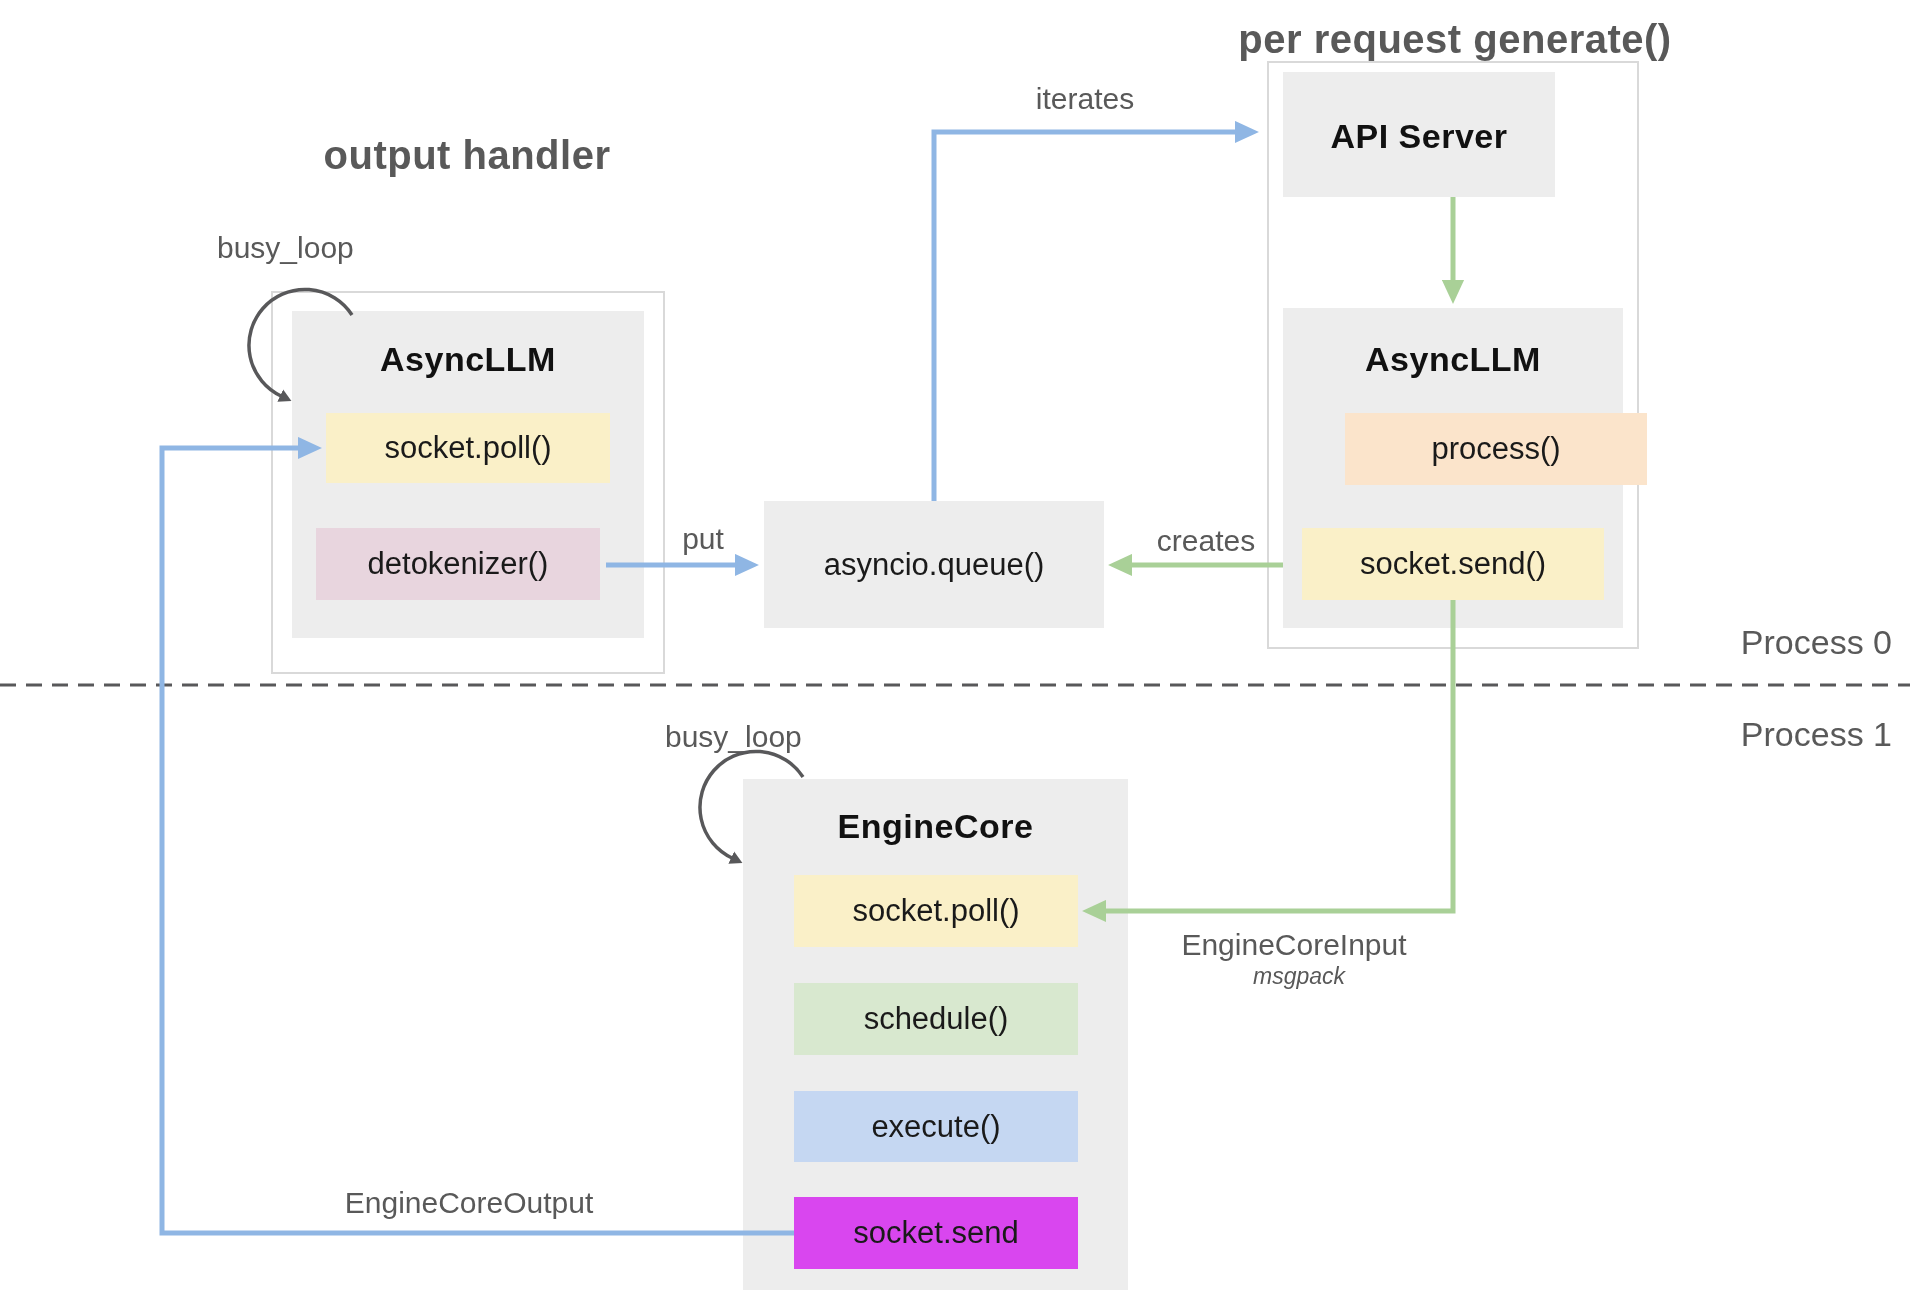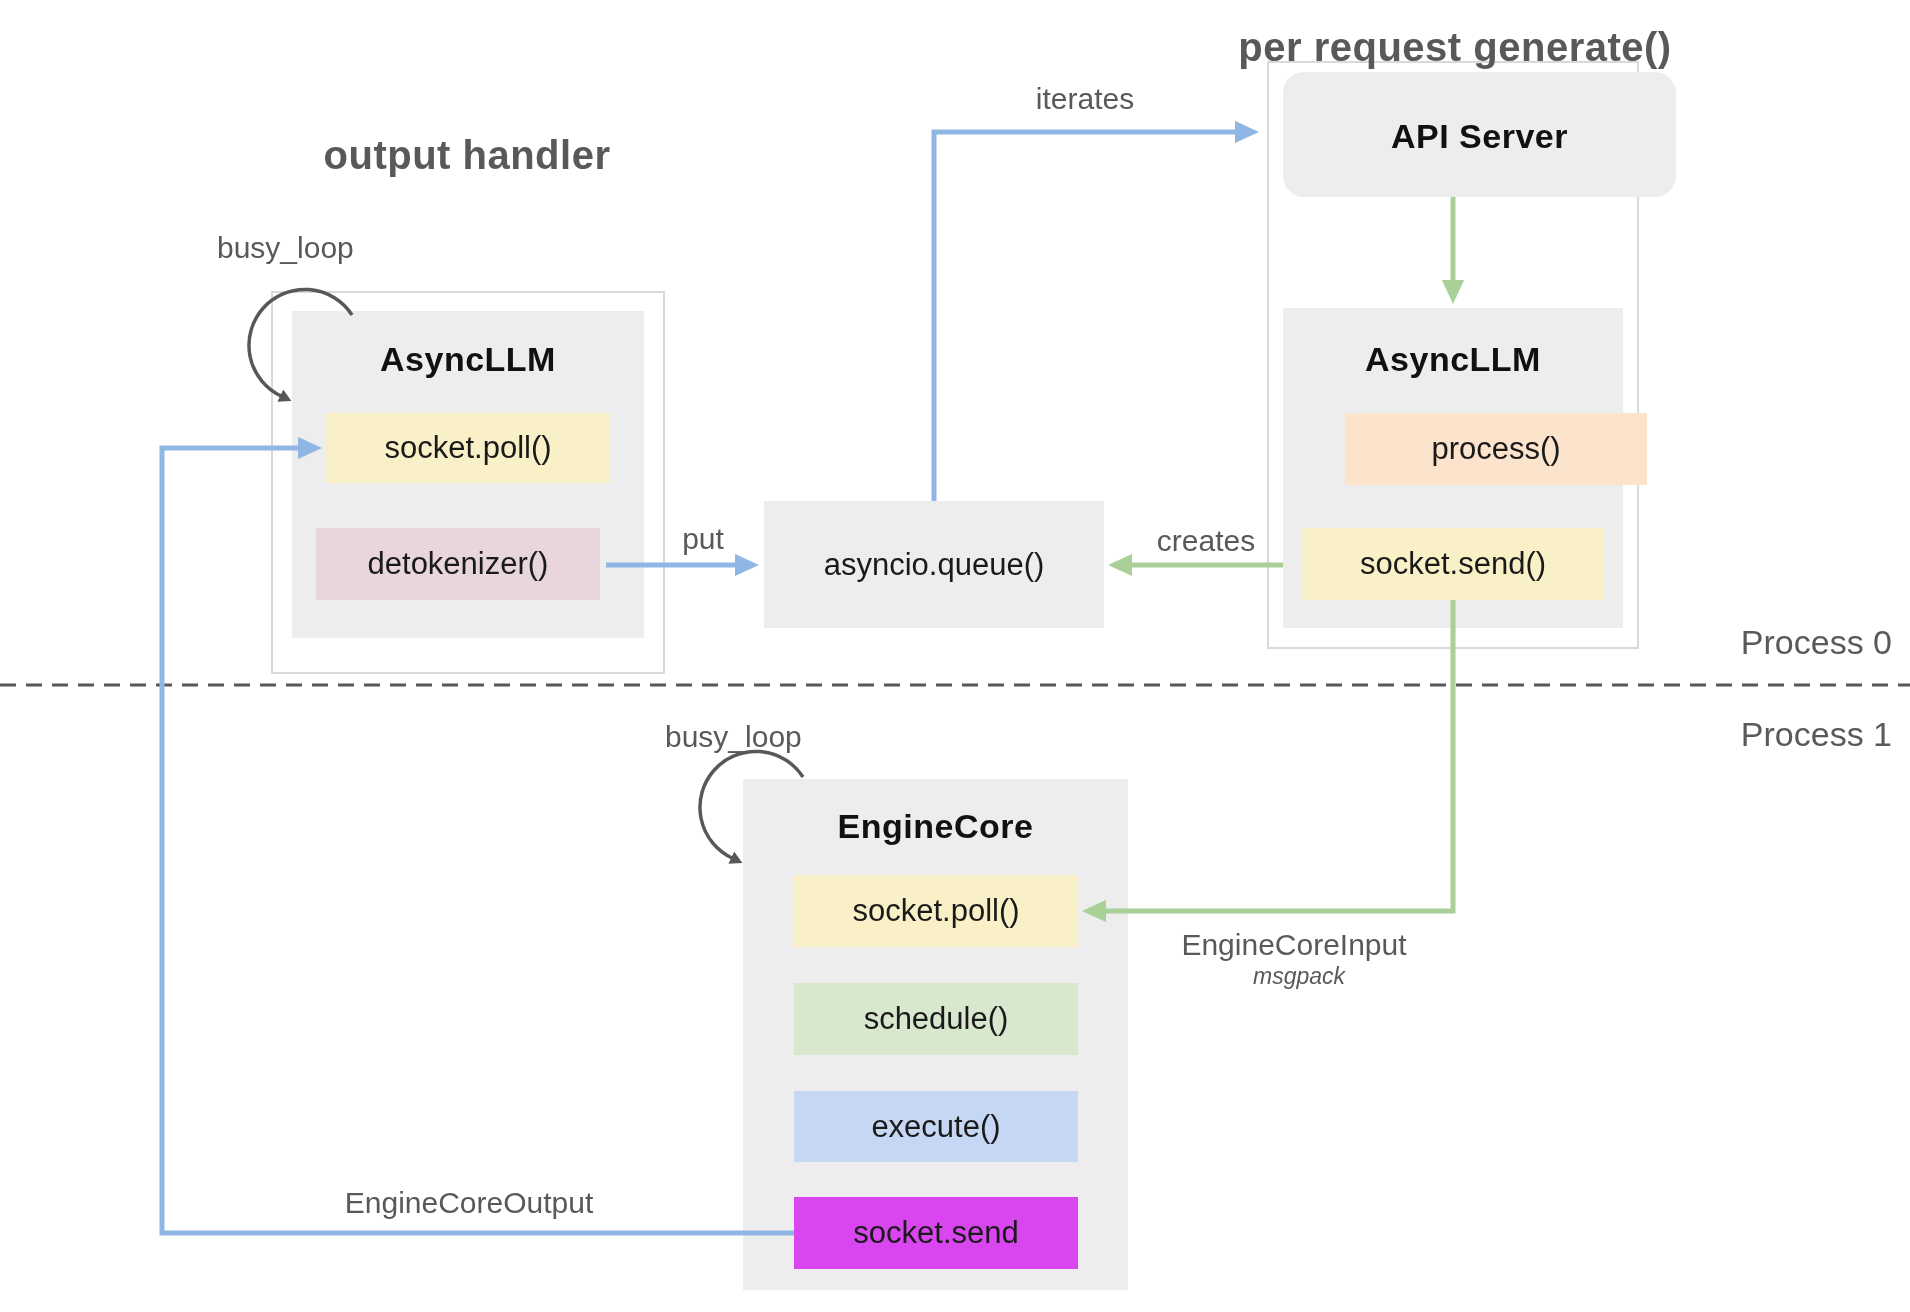--- a/index.html
+++ b/index.html
@@ -38,21 +38,21 @@
     <div class="node" style="left:292px;top:311px;width:352px;height:327px;">
       <div class="node-title" style="top:29px;">AsyncLLM</div>
       <div class="method" style="left: 34px; top: 102px; width: 284px; height: 70px; background-color: rgb(250, 240, 200);">socket.poll()</div>
       <div class="method" style="left: 24px; top: 217px; width: 284px; height: 72px; background-color: rgb(232, 213, 222);">detokenizer()</div>
     </div>
 
     <div class="queue-box" style="left:764px;top:501px;width:340px;height:127px;">asyncio.queue()</div>
 
     <div class="container-box" style="left:1267px;top:61px;width:372px;height:588px;"></div>
 
-    <div class="node" style="left:1283px;top:72px;width:393px;height:125px;border-radius:21px;">
+    <div class="node" style="left:1283px;top:72px;width:272px;height:125px;">
       <div class="node-title" style="top:45px;">API Server</div>
     </div>
 
     <div class="node" style="left:1283px;top:308px;width:340px;height:320px;">
       <div class="node-title" style="top:32px;">AsyncLLM</div>
       <div class="method" style="left: 19px; top: 105px; width: 302px; height: 72px; background-color: rgb(251, 228, 203); margin-left: 43px;">process()</div>
       <div class="method" style="left: 19px; top: 220px; width: 302px; height: 72px; background-color: rgb(250, 240, 200);">socket.send()</div>
     </div>
 
     <div class="node" style="left:743px;top:779px;width:385px;height:511px;">
@@ -92,21 +92,21 @@
     <path d="M 1453 600 L 1453 911 L 1105 911" fill="none" stroke-width="5" marker-end="url(#headGreen)" stroke="#A9D097"></path>
 
     <path d="M 352 315 A 56 56 0 1 0 281 396" fill="none" stroke-width="3.5" marker-end="url(#headDark)" stroke="#58585A"></path>
 
     <path d="M 803 777 A 56 56 0 1 0 732 858" fill="none" stroke-width="3.5" marker-end="url(#headDark)" stroke="#58585A"></path>
   </svg>
 
   <div class="layer-labels">
     <div class="section-title" style="left:467px;top:133px;">output handler</div>
 
-    <div class="section-title" style="left:1455px;top:25px;">per request generate()</div>
+    <div class="section-title" style="left:1455px;top:17px;">per request generate()</div>
 
     <div class="glabel" style="left:217px;top:231px;">busy_loop</div>
 
     <div class="glabel" style="left:665px;top:720px;">busy_loop</div>
 
     <div class="glabel centered" style="left:1085px;top:82px;">iterates</div>
 
     <div class="glabel centered" style="left:703px;top:522px;">put</div>
 
     <div class="glabel centered" style="left:1206px;top:524px;">creates</div>

